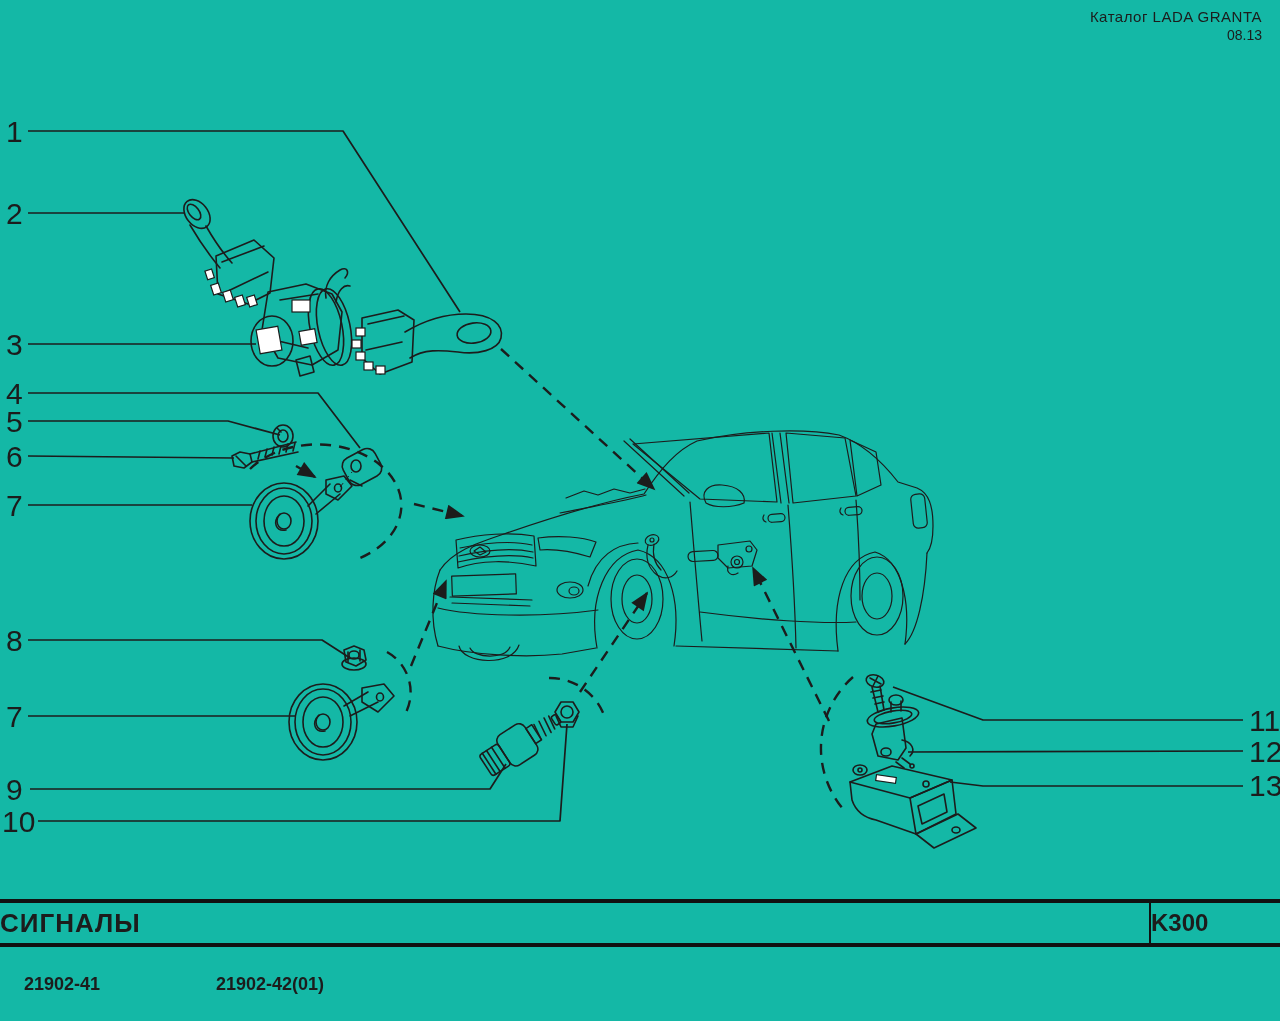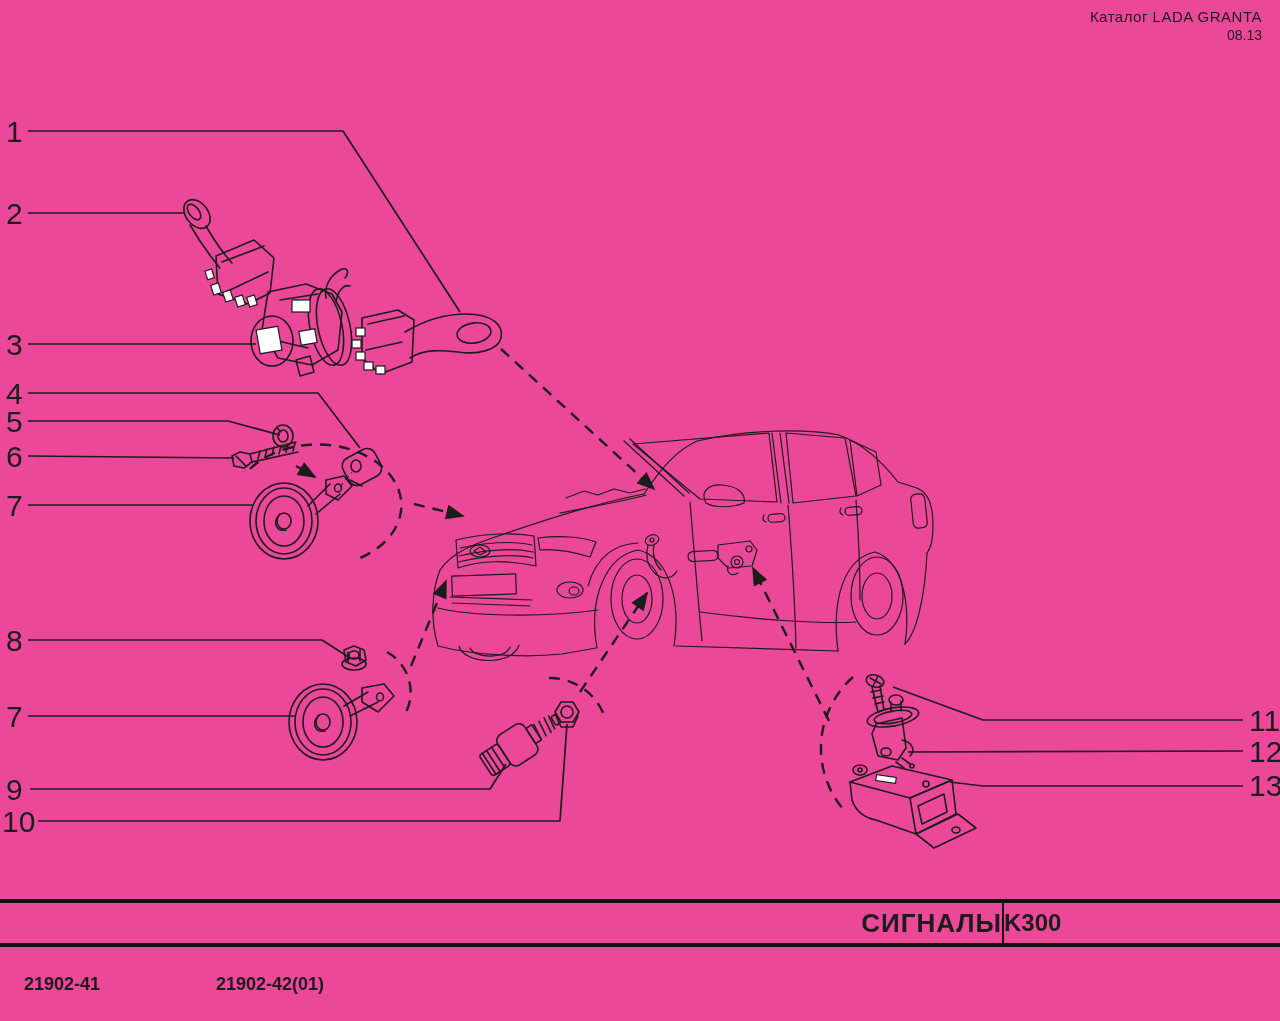--- a/index.html
+++ b/index.html
@@ -1,31 +1,31 @@
 <!DOCTYPE html>
 <html><head>
 <meta charset="utf-8">
 <style>
   html,body{margin:0;padding:0;background:#fff;}
-  .page{position:relative;width:1280px;height:1021px;background:#ec4899;overflow:hidden;
+  .page{position:relative;width:1280px;height:1021px;background:#14b8a6;overflow:hidden;
         font-family:"Liberation Sans", sans-serif;color:#1c1c1c;}
   .hdr{position:absolute;top:8px;right:18px;text-align:right;line-height:1.25;}
   .hdr .l1{font-size:15px;letter-spacing:.5px;}
   .hdr .l2{font-size:14px;}
   svg{position:absolute;left:0;top:0;}
   .ln{stroke:#1c1c1c;fill:none;stroke-width:1.6;stroke-linecap:round;stroke-linejoin:round;}
   .car{stroke:#1c1c1c;fill:none;stroke-width:1.2;stroke-linecap:round;stroke-linejoin:round;}
   .lead{stroke:#1c1c1c;fill:none;stroke-width:1.7;stroke-linejoin:round;}
   .dash{stroke:#1c1c1c;fill:none;stroke-width:2.4;stroke-dasharray:11 8;stroke-linecap:butt;}
   .axis{stroke:#1c1c1c;fill:none;stroke-width:1;stroke-dasharray:5 4;}
   .pin{stroke:#1c1c1c;fill:#fff;stroke-width:1.2;}
   .num{font-family:"Liberation Sans",sans-serif;font-size:30px;fill:#1c1c1c;}
   .band{position:absolute;left:0;top:899px;width:1280px;height:48px;box-sizing:border-box;
         border-top:4px solid #111;border-bottom:4px solid #111;display:flex;}
-  .band .cellL{width:1004px;display:flex;align-items:center;justify-content:flex-end;
+  .band .cellL{width:1151px;display:flex;align-items:center;justify-content:flex-start;
         border-right:2px solid #111;box-sizing:border-box;}
   .band .cellR{flex:1;display:flex;align-items:center;}
   .band .t{font-size:26px;font-weight:bold;letter-spacing:1px;}
   .band .c{font-size:24px;font-weight:bold;}
   .models{position:absolute;left:16px;top:974px;width:1280px;height:28px;}
   .models .m1{position:absolute;left:8px;font-size:18px;font-weight:bold;}
   .models .m2{position:absolute;left:200px;font-size:18px;font-weight:bold;}
 </style>
 </head>
 <body>

